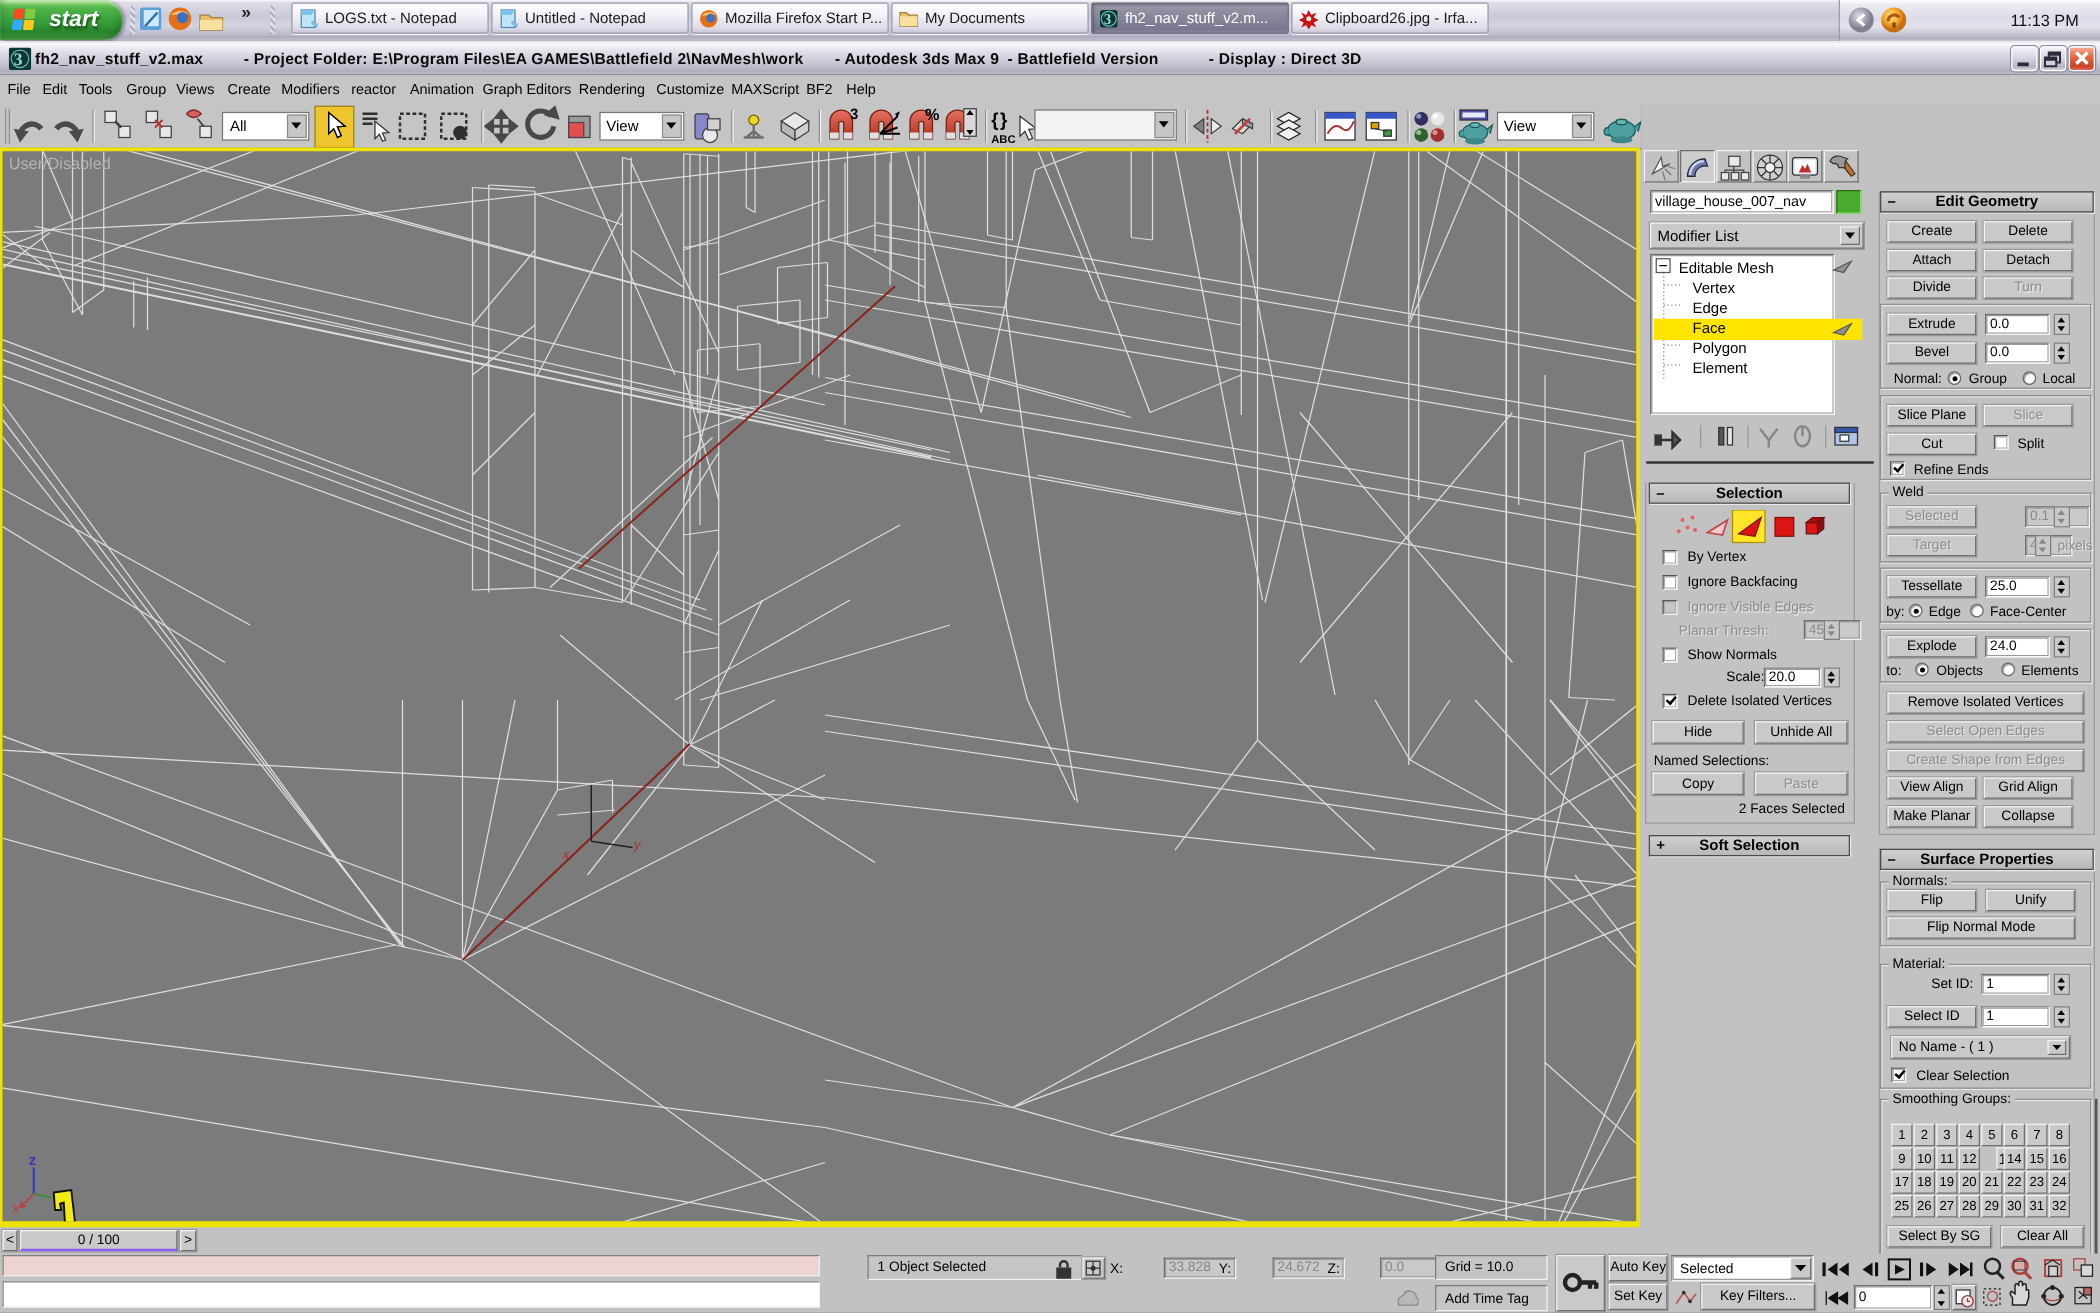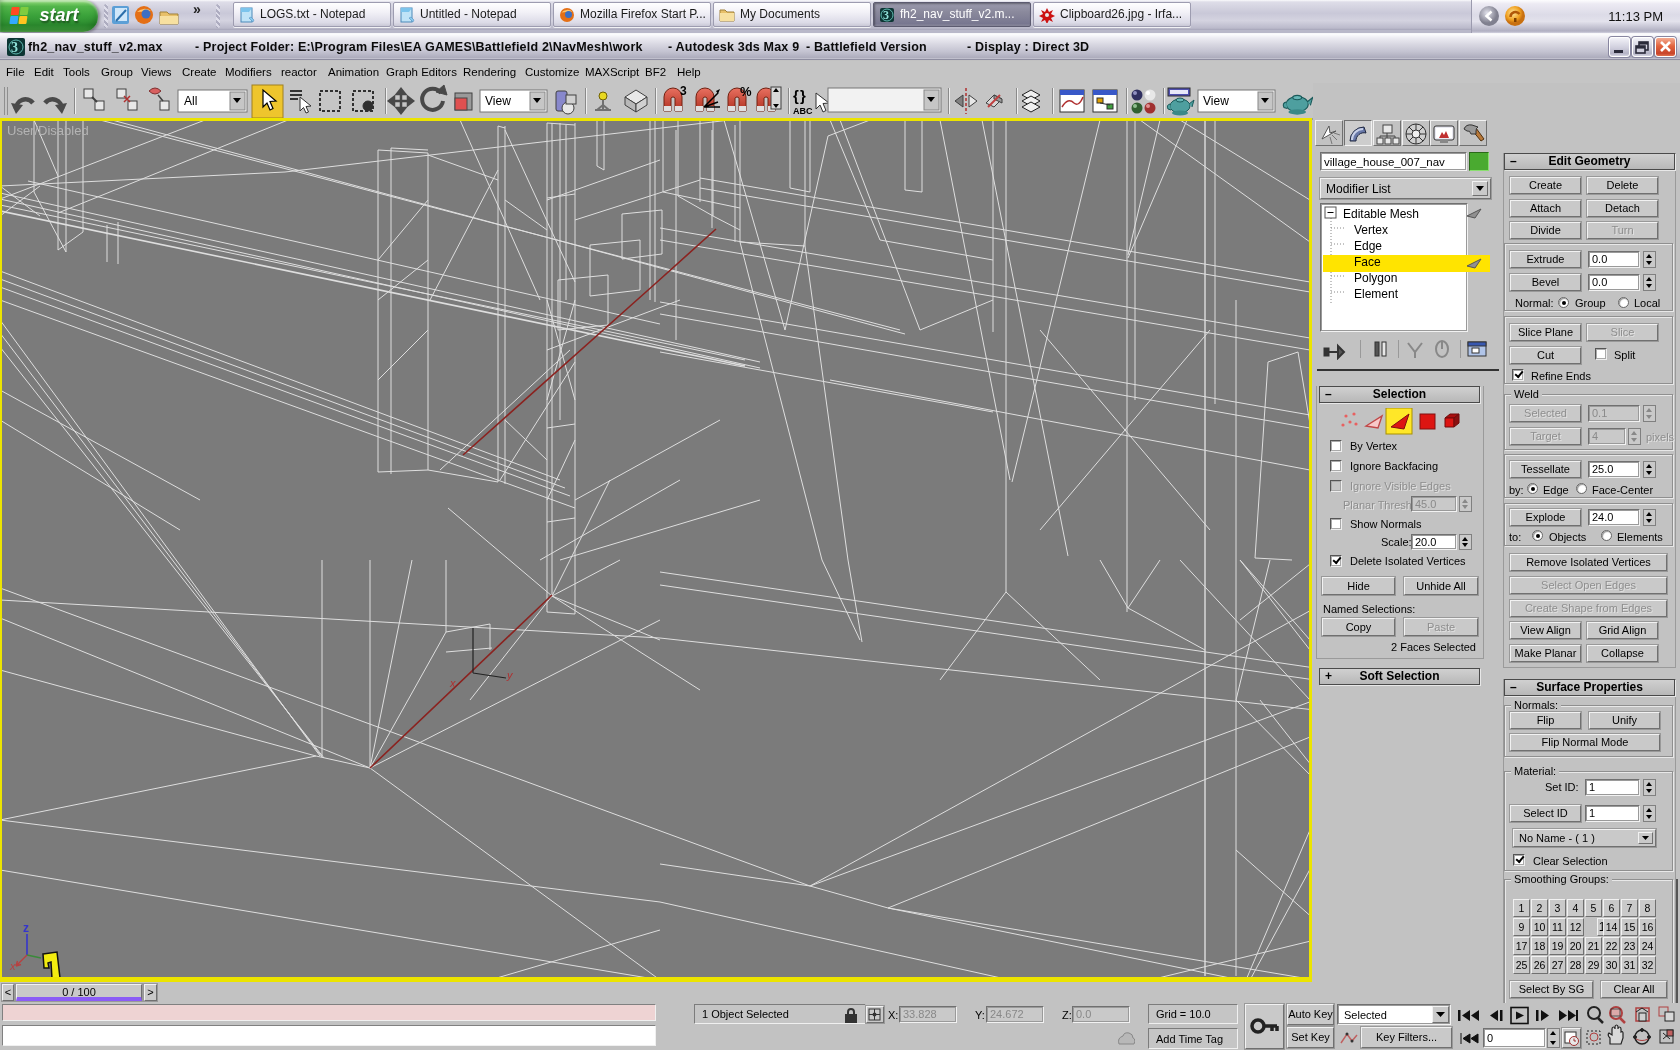--- a/index.html
+++ b/index.html
@@ -39,21 +39,21 @@
 #vplabel { position:absolute; left:5px; top:2px; color:#b4b4b4; font-size:13px; }
 #cmdpanel { position:absolute; left:1313px; top:83px; width:367px; height:920px; background:#c2c2c2; font-size:11px; }
 .rollhdr { position:absolute; height:17px; background:linear-gradient(#d0d0d0,#b8b8b8); border:1px solid #4a4a4a;
   font-size:12px; font-weight:bold; text-align:center; line-height:15px; color:#000; box-shadow:1px 1px 0 #e8e8e8; }
 .rollhdr .pm { position:absolute; left:5px; top:0px; font-weight:bold; }
 .b3 { position:absolute; background:#c9c9c9; border:1px solid; border-color:#f2f2f2 #707070 #707070 #f2f2f2;
   box-shadow:0 0 0 1px #999; font-size:11px; text-align:center; color:#000; overflow:hidden; }
 .b3.dis { color:#8e8e8e; text-shadow:1px 1px 0 #e2e2e2; }
 .fld { position:absolute; background:#fff; border:1px solid; border-color:#707070 #f2f2f2 #f2f2f2 #707070;
   box-shadow:0 0 0 1px #9a9a9a inset; font-size:11px; padding:1px 0 0 3px; color:#000; }
-.fld.dis { background:#c9c9c9; color:#8a8a8a; }
+.fld.dis { background:#c9c9c9; color:#8a8a8a;margin-left:32px; }
 .spin { position:absolute; width:13px; background:#c9c9c9; border:1px solid #808080; }
 .spin:before { content:""; position:absolute; left:2px; top:2px; border:3.5px solid transparent; border-bottom:4px solid #000; border-top:none; }
 .spin:after { content:""; position:absolute; left:2px; bottom:2px; border:3.5px solid transparent; border-top:4px solid #000; border-bottom:none; }
 .spin.dis:before { border-bottom-color:#888; } .spin.dis:after { border-top-color:#888; }
 .cb { position:absolute; width:12px; height:12px; background:#fff; border:1px solid; border-color:#555 #eee #eee #555; box-shadow: 0 0 0 1px #aaa inset; }
 .cb.dis { background:#c6c6c6; }
 .cb.on:after { content:""; position:absolute; left:2px; top:1px; width:6px; height:3px; border:2px solid #000; border-top:none; border-right:none; transform:rotate(-50deg); }
 .lbl { position:absolute; font-size:11px; color:#000; white-space:nowrap; }
 .lbl.dis { color:#8e8e8e; text-shadow:1px 1px 0 #e2e2e2; }
 .grp { position:absolute; border:1px solid #8f8f8f; box-shadow:1px 1px 0 #e8e8e8 inset, 1px 1px 0 #e8e8e8; }
@@ -814,21 +814,21 @@
 <div class="b3" style="left:290px;top:873px;width:17px;height:18px;line-height:16px;font-size:10.5px;box-shadow:none">30</div>
 <div class="b3" style="left:308px;top:873px;width:17px;height:18px;line-height:16px;font-size:10.5px;box-shadow:none">31</div>
 <div class="b3" style="left:326px;top:873px;width:17px;height:18px;line-height:16px;font-size:10.5px;box-shadow:none">32</div>
 <div class="b3" style="left:197px;top:898px;width:83px;height:17px;line-height:15px">Select By SG</div>
 <div class="b3" style="left:288px;top:898px;width:66px;height:17px;line-height:15px">Clear All</div>
 <div style="position:absolute;left:363px;top:796px;width:2px;height:124px;background:#555"></div>
 </div>
 
 <div id="timeslider">
   <div class="b3" style="left:2px;top:2px;width:12px;height:17px;line-height:15px">&lt;</div>
-  <div class="b3" style="left:16px;top:2px;width:126px;height:17px;line-height:15px;border-bottom:4px solid #8b5cf6">0 / 100</div>
+  <div class="b3" style="left:16px;top:2px;width:126px;height:17px;line-height:15px;border-bottom:2px solid #8b5cf6">0 / 100</div>
   <div class="b3" style="left:144px;top:2px;width:13px;height:17px;line-height:15px">&gt;</div>
 </div>
 
 <div id="statusbar">
 <div style="position:absolute;left:2px;top:1px;width:654px;height:17px;background:#eed3d3;border:1px solid;border-color:#808080 #f0f0f0 #f0f0f0 #808080"></div>
 <div style="position:absolute;left:2px;top:22px;width:654px;height:21px;background:#fff;border:1px solid;border-color:#808080 #f0f0f0 #f0f0f0 #808080"></div>
 <div class="sunk" style="left:694px;top:1px;width:172px;height:20px;padding:3px 0 0 7px">1 Object Selected</div>
 <svg style="position:absolute;left:841px;top:3px" width="22" height="19">
       <rect x="4" y="8" width="12" height="9" fill="#333"></rect>
       <path d="M7 8 v-2 a3 3 0 0 1 6 0 v2" fill="none" stroke="#333" stroke-width="2"></path>

